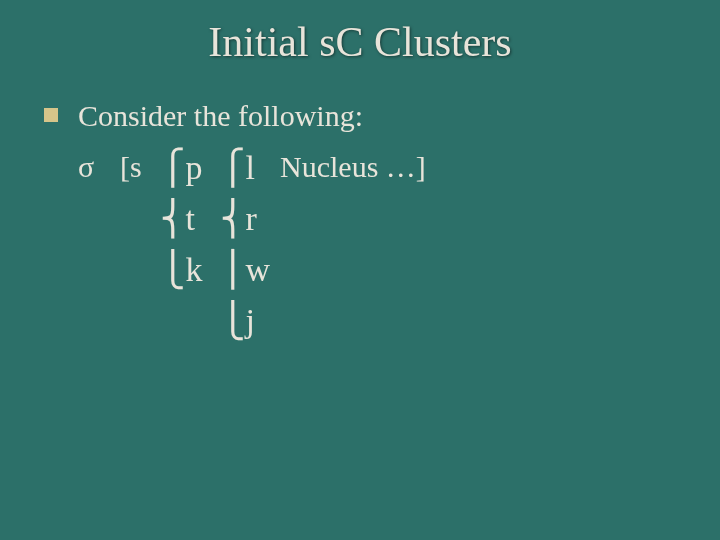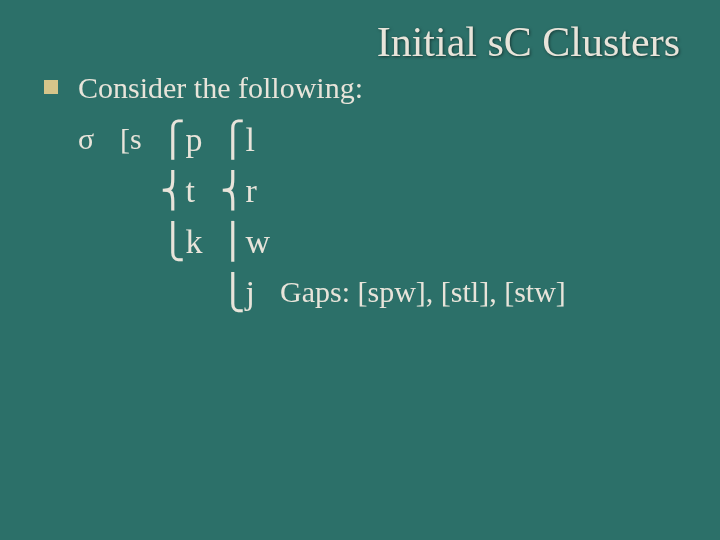--- a/index.html
+++ b/index.html
@@ -10,22 +10,23 @@
     color: #e8e4da;
     position: relative;
   }
   .slide {
     width: 720px;
     height: 540px;
     padding: 18px 40px 20px 40px;
   }
   .title {
     font-size: 42px;
-    text-align: right;
+    text-align: center;
     color: #e8e4da;
+    margin-bottom: 28px;
     font-weight: normal;
     text-shadow: 1px 1px 3px rgba(0,0,0,0.5);
   }
   .body-area {
     padding-left: 4px;
   }
   .row {
     display: flex;
     align-items: flex-end;
     font-size: 30px;
@@ -86,39 +87,39 @@
       <span class="content-text">Consider the following:</span>
     </div>
 
 
     <div class="cluster-table ipa">
       <div class="cluster-row">
         <span class="col-sigma">σ</span>
         <span class="col-open">[s</span>
         <span class="col-c1"><span class="brace">⎧p</span></span>
         <span class="col-c2"><span class="brace">⎧l</span></span>
+        <span class="col-rest">Nucleus   …]</span>
       </div>
       <div class="cluster-row">
         <span class="col-sigma"></span>
         <span class="col-open"></span>
         <span class="col-c1"><span class="brace">⎨t</span></span>
         <span class="col-c2"><span class="brace">⎨r</span></span>
         <span class="col-rest"></span>
       </div>
       <div class="cluster-row">
         <span class="col-sigma"></span>
         <span class="col-open"></span>
         <span class="col-c1"><span class="brace">⎩k</span></span>
         <span class="col-c2"><span class="brace">⎪w</span></span>
         <span class="col-rest"></span>
       </div>
       <div class="cluster-row">
         <span class="col-sigma"></span>
         <span class="col-open"></span>
         <span class="col-c1"><span class="brace"></span></span>
         <span class="col-c2"><span class="brace">⎩j</span></span>
-        <span class="col-rest">Gaps: [spw], [stl], [stw]</span>
       </div>
     </div>
 
 
   </div>
 </div>
 
 </body></html>

